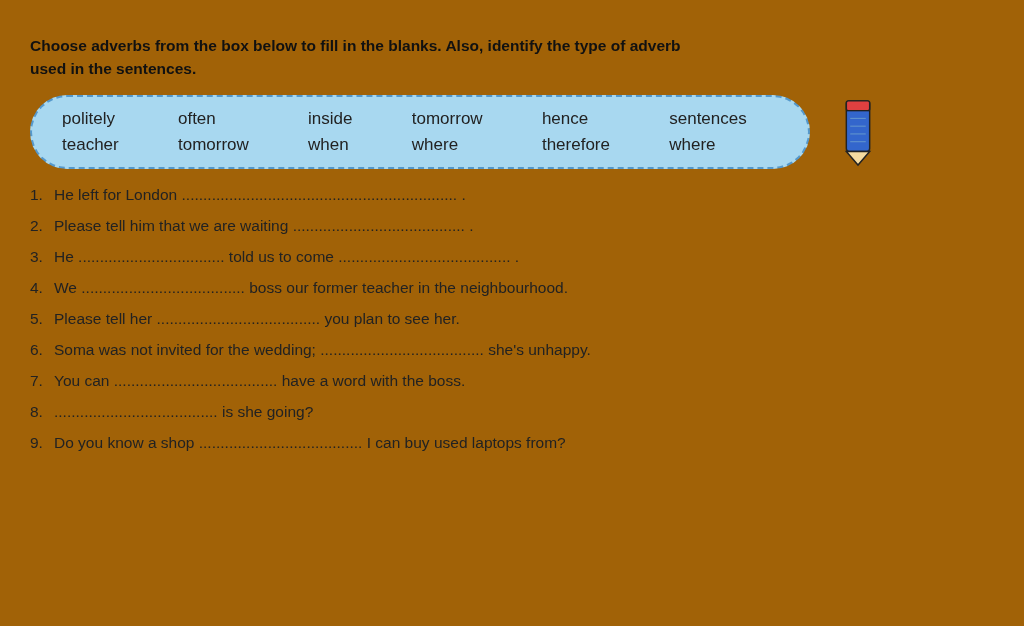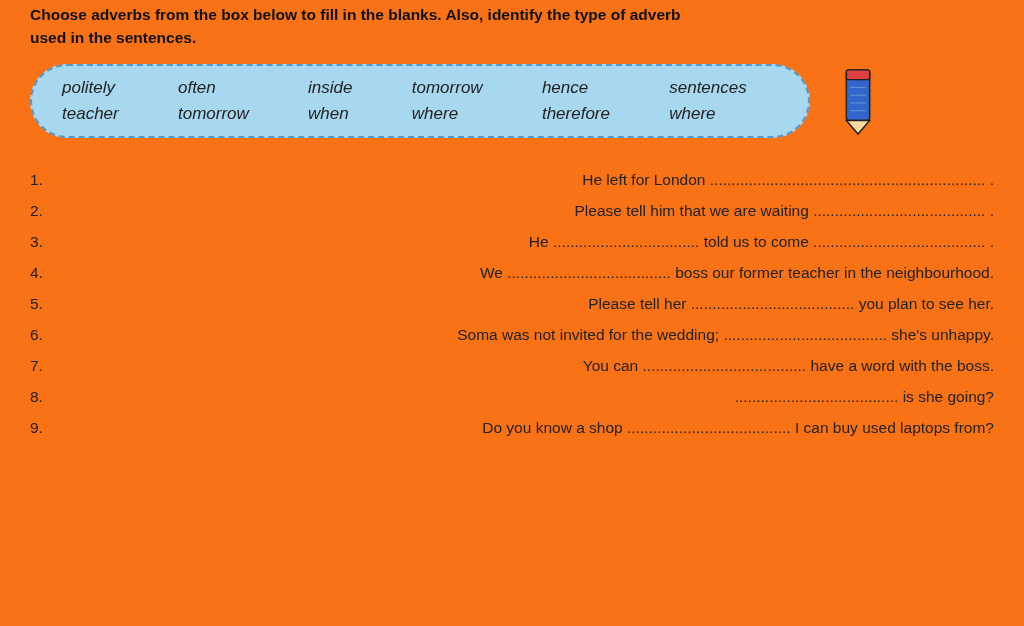--- a/index.html
+++ b/index.html
@@ -10,39 +10,38 @@
       font-family: Arial, sans-serif;
       font-size: 16px;
       color: #222;
       overflow: hidden;
       position: relative;
     }
 
     .page {
       width: 1024px;
       height: 626px;
-      background: #f97316;
-      padding: 3px 30px 18px 30px;
+      background: #a16207;
+      padding: 34px 30px 18px 30px;
       position: relative;
     }
 
     .instructions {
       font-size: 15.5px;
       font-weight: bold;
       line-height: 1.5;
       margin-bottom: 14px;
       color: #111;
     }
 
     .word-box-wrapper {
       display: flex;
       align-items: center;
-      margin-bottom: 30px;
+      margin-bottom: 14px;
       position: relative;
-      font-style: italic;
     }
 
     .word-box {
       background: #a8d8f0;
       border: 2.5px dashed #5599cc;
       border-radius: 60px;
       padding: 12px 30px;
       display: grid;
       grid-template-columns: repeat(6, auto);
       gap: 6px 28px;
@@ -81,21 +80,20 @@
 
     .sentences li .num {
       min-width: 24px;
       font-size: 15.5px;
       color: #222;
       flex-shrink: 0;
     }
 
     .sentences li .text {
       flex: 1;
-      text-align: right;
     }
   </style>
 </head>
 <body>
 
 <div class="page">
 
   <div class="instructions">
     <div>Choose adverbs from the box below to fill in the blanks. Also, identify the type of adverb</div>
     <div>used in the sentences.</div>

